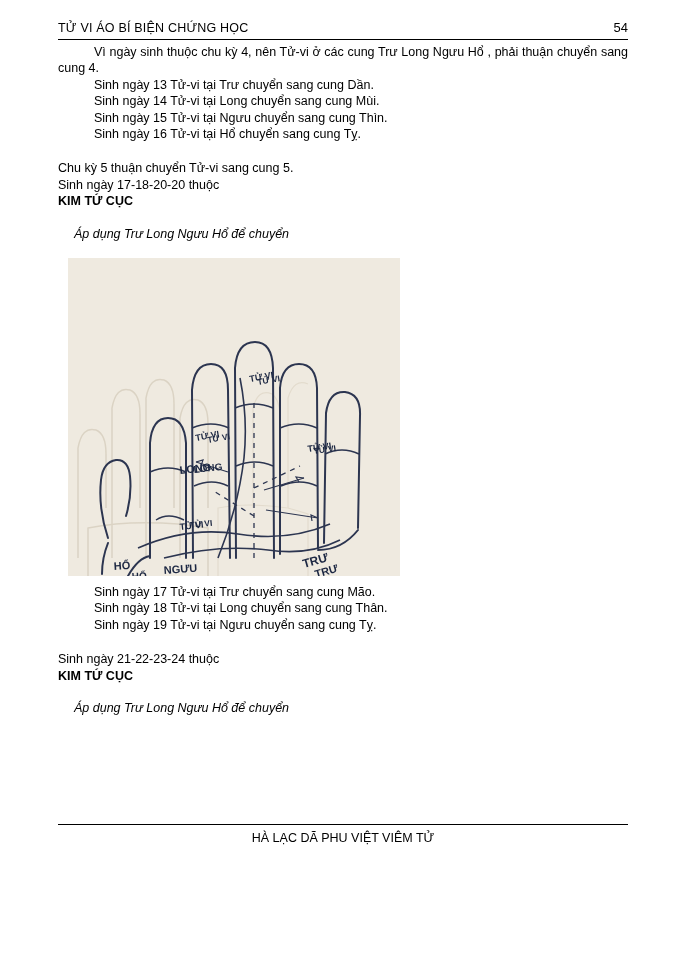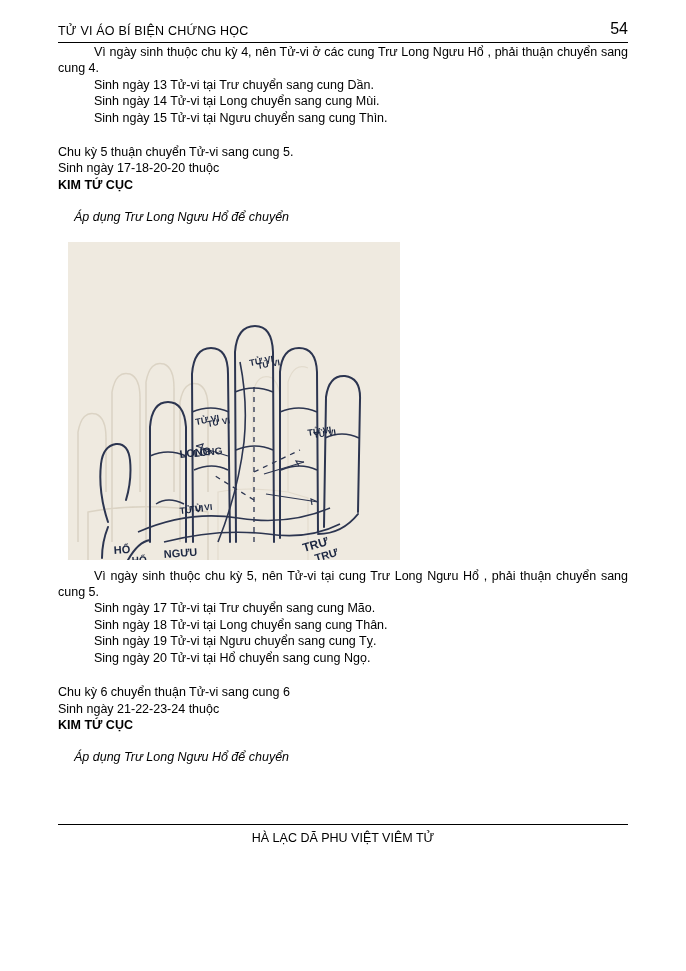--- a/index.html
+++ b/index.html
@@ -32,21 +32,21 @@
     align-items: flex-end;
     justify-content: space-between;
     border-bottom: 1.5px solid #000;
     padding-bottom: 4px;
   }
   .header-title {
     font-size: 12.5px;
     letter-spacing: 0.2px;
   }
   .header-page {
-    font-size: 16px;
+    font-size: 13px;
   }
   .content {
     position: absolute;
     left: 58px;
     top: 44px;
     width: 570px;
   }
   p.para {
     margin: 0;
     font-size: 12.5px;
@@ -111,20 +111,21 @@
     <span class="header-page">54</span>
   </div>
 
   <div class="content">
 
     <p class="para indent">Vì ngày sinh thuộc chu kỳ 4, nên Tử-vi ở các cung Trư Long Ngưu Hổ , phải thuận chuyển sang cung 4.</p>
 
     <p class="line ind">Sinh ngày 13 Tử-vi tại Trư chuyển sang cung Dần.</p>
     <p class="line ind">Sinh ngày 14 Tử-vi tại Long chuyển sang cung Mùi.</p>
     <p class="line ind">Sinh ngày 15 Tử-vi tại Ngưu chuyển sang cung Thìn.</p>
+    <p class="line ind">Sinh ngày 16 Tử-vi tại Hổ chuyển sang cung Tỵ.</p>
 
     <div class="gap-md"></div>
 
     <p class="line">Chu kỳ 5 thuận chuyển Tử-vi sang cung 5.</p>
     <p class="line">Sinh ngày 17-18-20-20 thuộc</p>
     <p class="bold">KIM TỨ CỤC</p>
     <p class="italic">Áp dụng Trư Long Ngưu Hổ để chuyển</p>
 
     <div class="figure">
       <svg width="332" height="318" viewBox="0 0 332 318">
@@ -216,30 +217,27 @@
           <text x="112" y="272" transform="rotate(-6 112 272)">TỬ VI</text>
           <text x="46" y="312" transform="rotate(-4 46 312)" font-size="11">HỔ</text>
           <text x="96" y="316" transform="rotate(-4 96 316)" font-size="11">NGƯU</text>
           <text x="236" y="310" transform="rotate(-16 236 310)" font-size="12">TRƯ</text>
         </g>
       </svg>
     </div>
 
     <div class="gap-sm"></div>
 
-    <p class="para indent">Vì ngày sinh thuộc chu kỳ 5, nên Tử-vi tại cung Trư Long Ngưu Hổ , phải thuận chuyển sang cung 5.</p>
 
     <p class="line ind">Sinh ngày 17 Tử-vi tại Trư chuyển sang cung Mão.</p>
     <p class="line ind">Sinh ngày 18 Tử-vi tại Long chuyển sang cung Thân.</p>
     <p class="line ind">Sinh ngày 19 Tử-vi tại Ngưu chuyển sang cung Tỵ.</p>
-    <p class="line ind">Sing ngày 20 Tử-vi tại Hổ chuyển sang cung Ngọ.</p>
 
     <div class="gap-md"></div>
 
-    <p class="line">Chu kỳ 6 chuyển thuận Tử-vi sang cung 6</p>
     <p class="line">Sinh ngày 21-22-23-24 thuộc</p>
     <p class="bold">KIM TỨ CỤC</p>
     <p class="italic">Áp dụng Trư Long Ngưu Hổ để chuyển</p>
 
   </div>
 
   <div class="footer">
     <span>HÀ LẠC DÃ PHU VIỆT VIÊM TỬ</span>
   </div>
 

